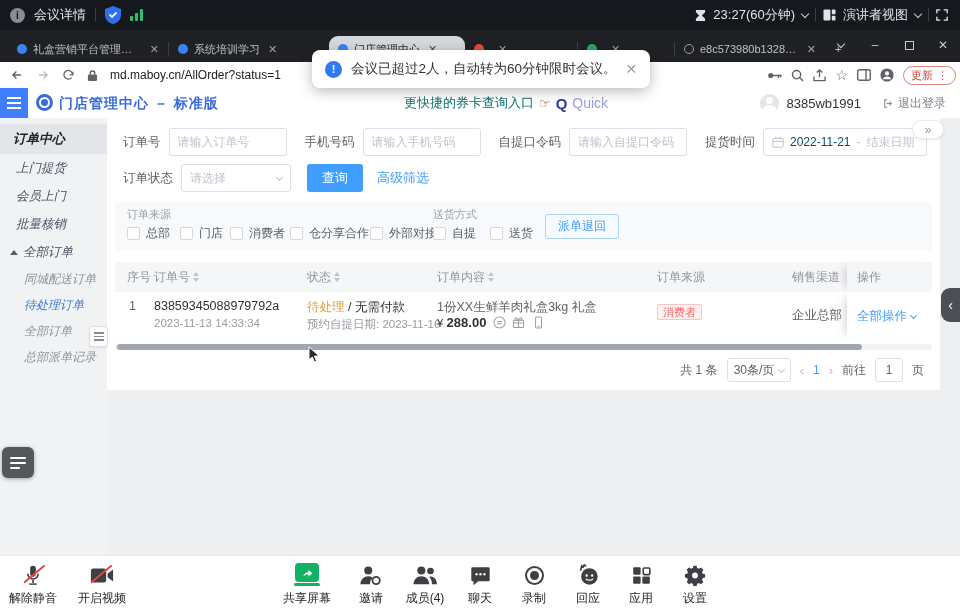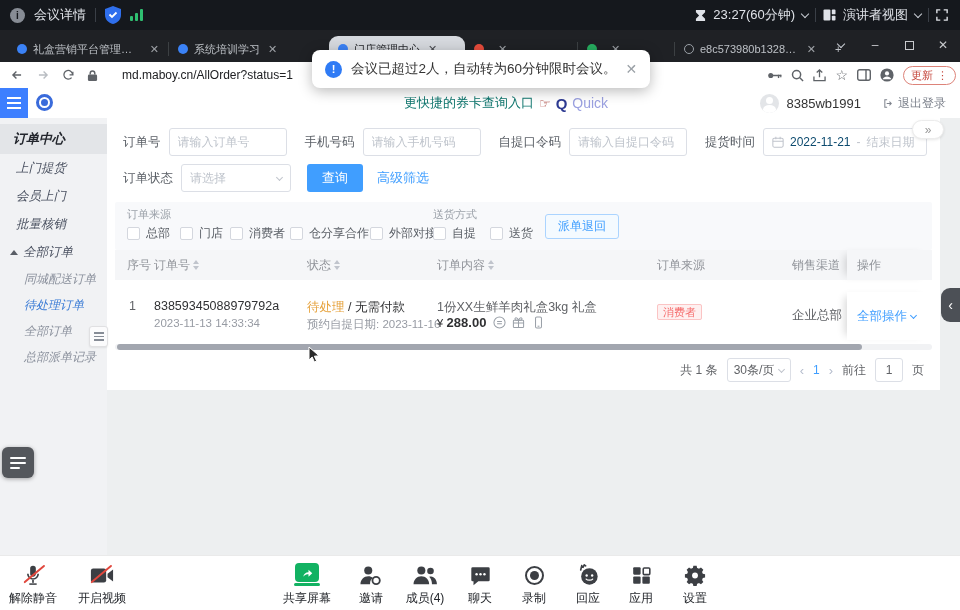--- a/index.html
+++ b/index.html
@@ -24,21 +24,21 @@
   .tab .x{font-size:11px;color:inherit;opacity:.8;margin-left:2px;}
   .tab .lbl{overflow:hidden;text-overflow:ellipsis;}
   .tsep{width:1px;height:14px;background:#3c4043;margin-bottom:6px;}
   .globe{width:10px;height:10px;border:1.4px solid #9aa0a6;border-radius:50%;position:relative;flex:0 0 10px;}
   .wctr{position:absolute;right:0;top:0;height:30px;display:flex;color:#c8cacd;}
   .wctr span{width:34px;height:30px;display:flex;align-items:center;justify-content:center;font-size:12px;}
   .wbox{width:9px;height:9px;border:1.3px solid #c8cacd;}
   
   .btool{position:absolute;left:0;top:62px;width:960px;height:26px;background:#fff;display:flex;align-items:center;z-index:10;}
   .btool .nav{display:flex;align-items:center;gap:12px;padding-left:10px;}
-  .urltxt{font-size:12px;color:#202124;margin-left:24px;}
+  .urltxt{font-size:12px;color:#202124;margin-left:12px;}
   .btool .ricons{position:absolute;right:4px;display:flex;align-items:center;gap:9px;}
   .upill{display:flex;align-items:center;gap:4px;border:1px solid #dd8379;border-radius:11px;padding:1px 7px;color:#c5473c;font-size:11px;}
   
   .notif{position:absolute;left:312px;top:50px;width:338px;height:38px;background:#fff;border-radius:8px;box-shadow:0 3px 14px rgba(0,0,0,.28);display:flex;align-items:center;gap:9px;padding:0 13px;z-index:60;}
   .ninfo{width:17px;height:17px;border-radius:50%;background:#2f7bf5;color:#fff;font-size:11px;font-weight:bold;display:flex;align-items:center;justify-content:center;flex:0 0 17px;}
   .ntext{font-size:13.5px;color:#333;white-space:nowrap;}
   .nclose{margin-left:auto;color:#9aa0a6;font-size:14px;}
   
   .ahdr{position:absolute;left:0;top:88px;width:960px;height:30px;background:#fff;z-index:5;}
   .burger{position:absolute;left:0;top:0;width:28px;height:30px;background:#3d7fff;display:flex;flex-direction:column;align-items:center;justify-content:center;gap:3px;}
@@ -80,21 +80,21 @@
   .dend{color:#bfc4cc;}
   .frow2{position:absolute;left:16px;top:46px;display:flex;align-items:center;height:28px;}
   .selbox{width:110px;height:28px;border:1px solid #dcdfe6;border-radius:3px;display:flex;align-items:center;justify-content:space-between;padding:0 8px;font-size:12px;color:#bfc4cc;}
   .btn-pri{margin-left:16px;background:#409eff;color:#fff;border:none;border-radius:3px;height:28px;padding:0 15px;font-size:13px;}
   .lnk{margin-left:14px;color:#409eff;font-size:13px;}
   .cpanel{position:absolute;left:8px;top:84px;width:817px;height:48px;background:#f8f9fb;border-radius:2px;}
   .cgl{position:absolute;top:5px;font-size:11px;color:#9aa0a8;}
   .cbi{position:absolute;top:23px;display:flex;align-items:center;font-size:12px;color:#5b6067;}
   .cb{width:13px;height:13px;border:1px solid #d4d7de;border-radius:2px;background:#fff;margin-right:6px;flex:0 0 13px;}
   .btn-out{position:absolute;left:430px;top:12px;height:25px;padding:0 12px;background:#f4faff;border:1px solid #abd4ff;border-radius:3px;color:#409eff;font-size:12px;}
-  .thead{position:absolute;left:8px;top:132px;width:817px;height:30px;background:#f5f6f8;font-size:12px;color:#909399;}
+  .thead{position:absolute;left:8px;top:144px;width:817px;height:30px;background:#f5f6f8;font-size:12px;color:#909399;}
   .th{position:absolute;top:0;height:30px;display:flex;align-items:center;gap:3px;white-space:nowrap;}
   .sort{display:inline-flex;flex-direction:column;gap:2px;}
   .sort i{display:block;width:0;height:0;border-left:3.5px solid transparent;border-right:3.5px solid transparent;}
   .sort .su{border-bottom:4px solid #c0c4cc;}
   .sort .sd{border-top:4px solid #c0c4cc;}
   .trow{position:absolute;left:8px;top:174px;width:817px;height:48px;background:#fff;font-size:12.5px;color:#606266;}
   .td{position:absolute;white-space:nowrap;}
   .l1{top:7px;}
   .l2{top:25px;font-size:11.5px;color:#979ba3;}
   .ono{color:#303133;font-size:12.5px;}
@@ -277,20 +277,21 @@
   <span class="nclose">✕</span>
 </div>
 
 <div class="ahdr">
   <div class="burger">
       <i></i>
       <i></i>
       <i></i>
     </div>
   <div class="applogo"></div>
+  <div class="atitle">门店管理中心 － 标准版</div>
   <div class="quick">
     <span class="qlink">更快捷的券卡查询入口</span>
     <span class="qfinger">☞</span>
     <span class="qq">Q</span>
     <span class="qword">Quick</span>
   </div>
   <div class="ahr">
     <span class="avatar"></span>
     <span class="uname">8385wb1991</span>
     <span class="logout">

